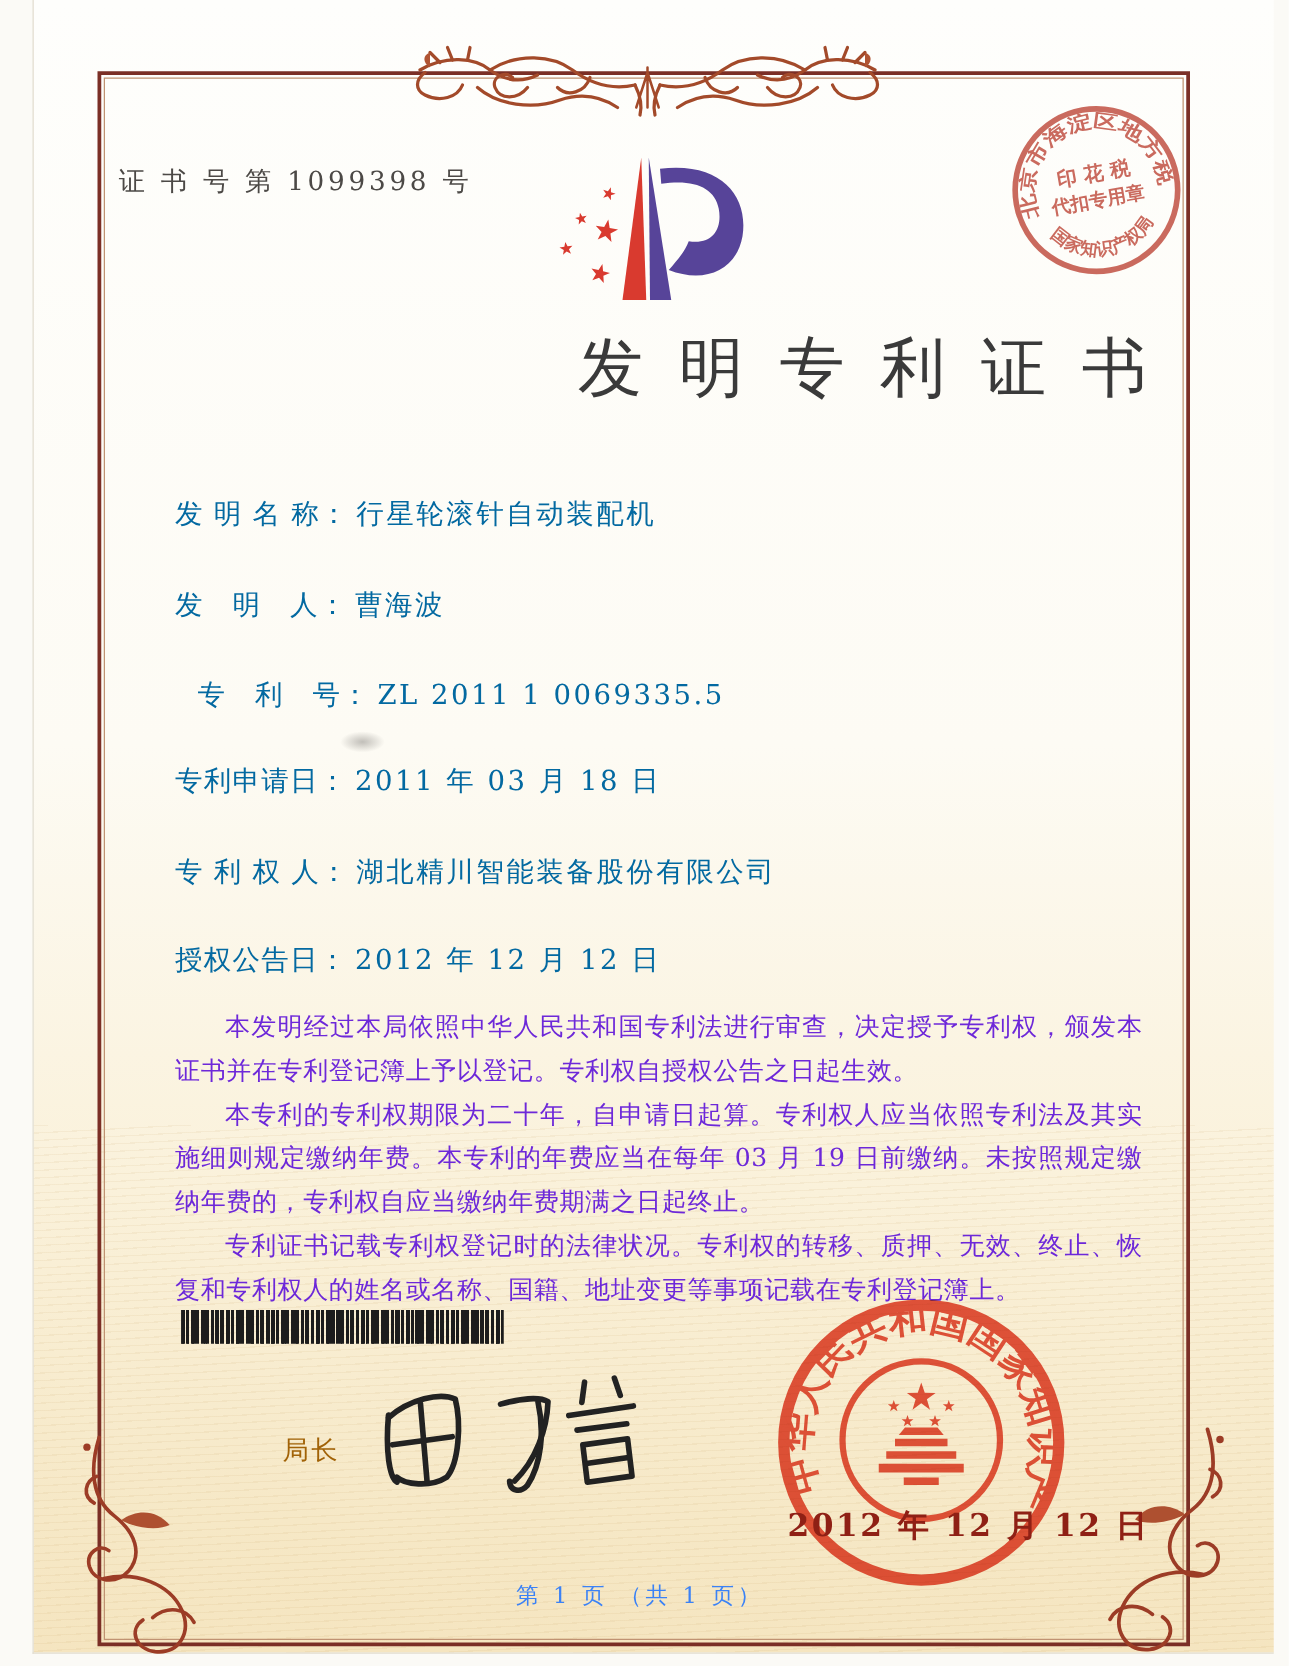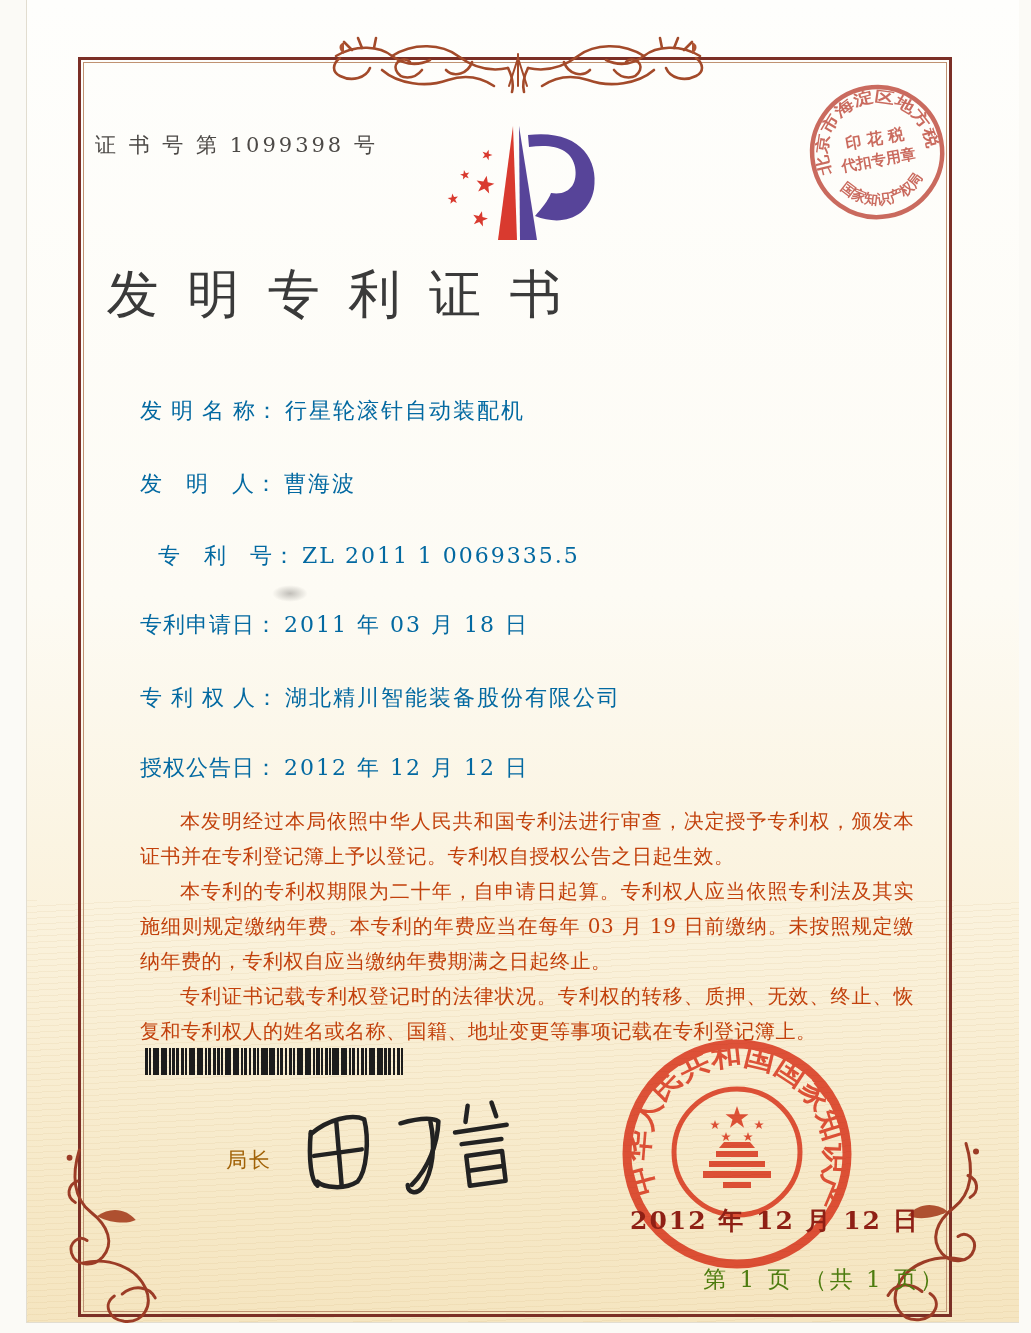--- a/index.html
+++ b/index.html
@@ -25,31 +25,31 @@
     left:78px;top:57px;width:868px;height:1254px;
     border:3px solid #7b2f26;
   }
   .frame-inner{position:absolute;inset:2px;border:1px solid #c09272;}
   
   .cert-no{
     left:95px;top:131px;font-size:21px;color:#4c4946;letter-spacing:3px;
   }
   
   .title{
-    left:78px;width:868px;top:260px;text-align:left;
+    left:78px;width:868px;top:260px;text-align:right;
     font-size:52px;color:#3a3a3a;letter-spacing:0.55em;text-indent:0.55em;
   }
   
   .field{left:140px;font-size:22px;color:#0369a1;white-space:nowrap;}
   .field .lbl{letter-spacing:1px;}
   .field .val{margin-left:6px;letter-spacing:2px;}
   .f0{top:396px;} .f1{top:469px;} .f2{top:541px;margin-left:18px;} .f3{top:610px;text-align:right;} .f4{top:683px;} .f5{top:753px;}
   
   .body-text{
-    left:140px;top:804px;width:774px;font-size:20px;line-height:35px;color:#c2410c;
+    left:140px;top:804px;width:774px;font-size:20px;line-height:35px;color:#6d28d9;
   }
   .body-text p{margin:0;text-indent:2em;text-align:justify;letter-spacing:0.5px;}
   .smudge{
     left:272px;top:585px;width:36px;height:17px;border-radius:50%;
     background:radial-gradient(ellipse at center,rgba(95,92,88,.38),rgba(95,92,88,0) 70%);
   }
   
   .barcode{
     left:145px;top:1048px;width:258px;height:27px;
     background-image:
@@ -60,22 +60,22 @@
   
   .sig-title{left:226px;top:1146px;font-size:21px;color:#a16207;letter-spacing:2px;}
   .sr-only{position:absolute;width:1px;height:1px;overflow:hidden;clip:rect(0 0 0 0);}
   
   .seal-date{
     left:630px;top:1204px;font-size:25px;font-weight:bold;color:#8f2015;
     letter-spacing:2px;z-index:6;
   }
   
   .footer{
-    left:78px;width:868px;top:1264px;text-align:right;
-    font-size:23px;color:#4d7c0f;letter-spacing:3px;
+    left:78px;width:868px;top:1264px;text-align:center;
+    font-size:18px;color:#3b82f6;letter-spacing:3px;
   }
   .seal-svg{mix-blend-mode:multiply;}
   .stamp-svg{mix-blend-mode:multiply;}
 </style>
 </head>
 <body>
 
 <div class="abs paper">
   <div class="paper-waves"></div>
 </div>

